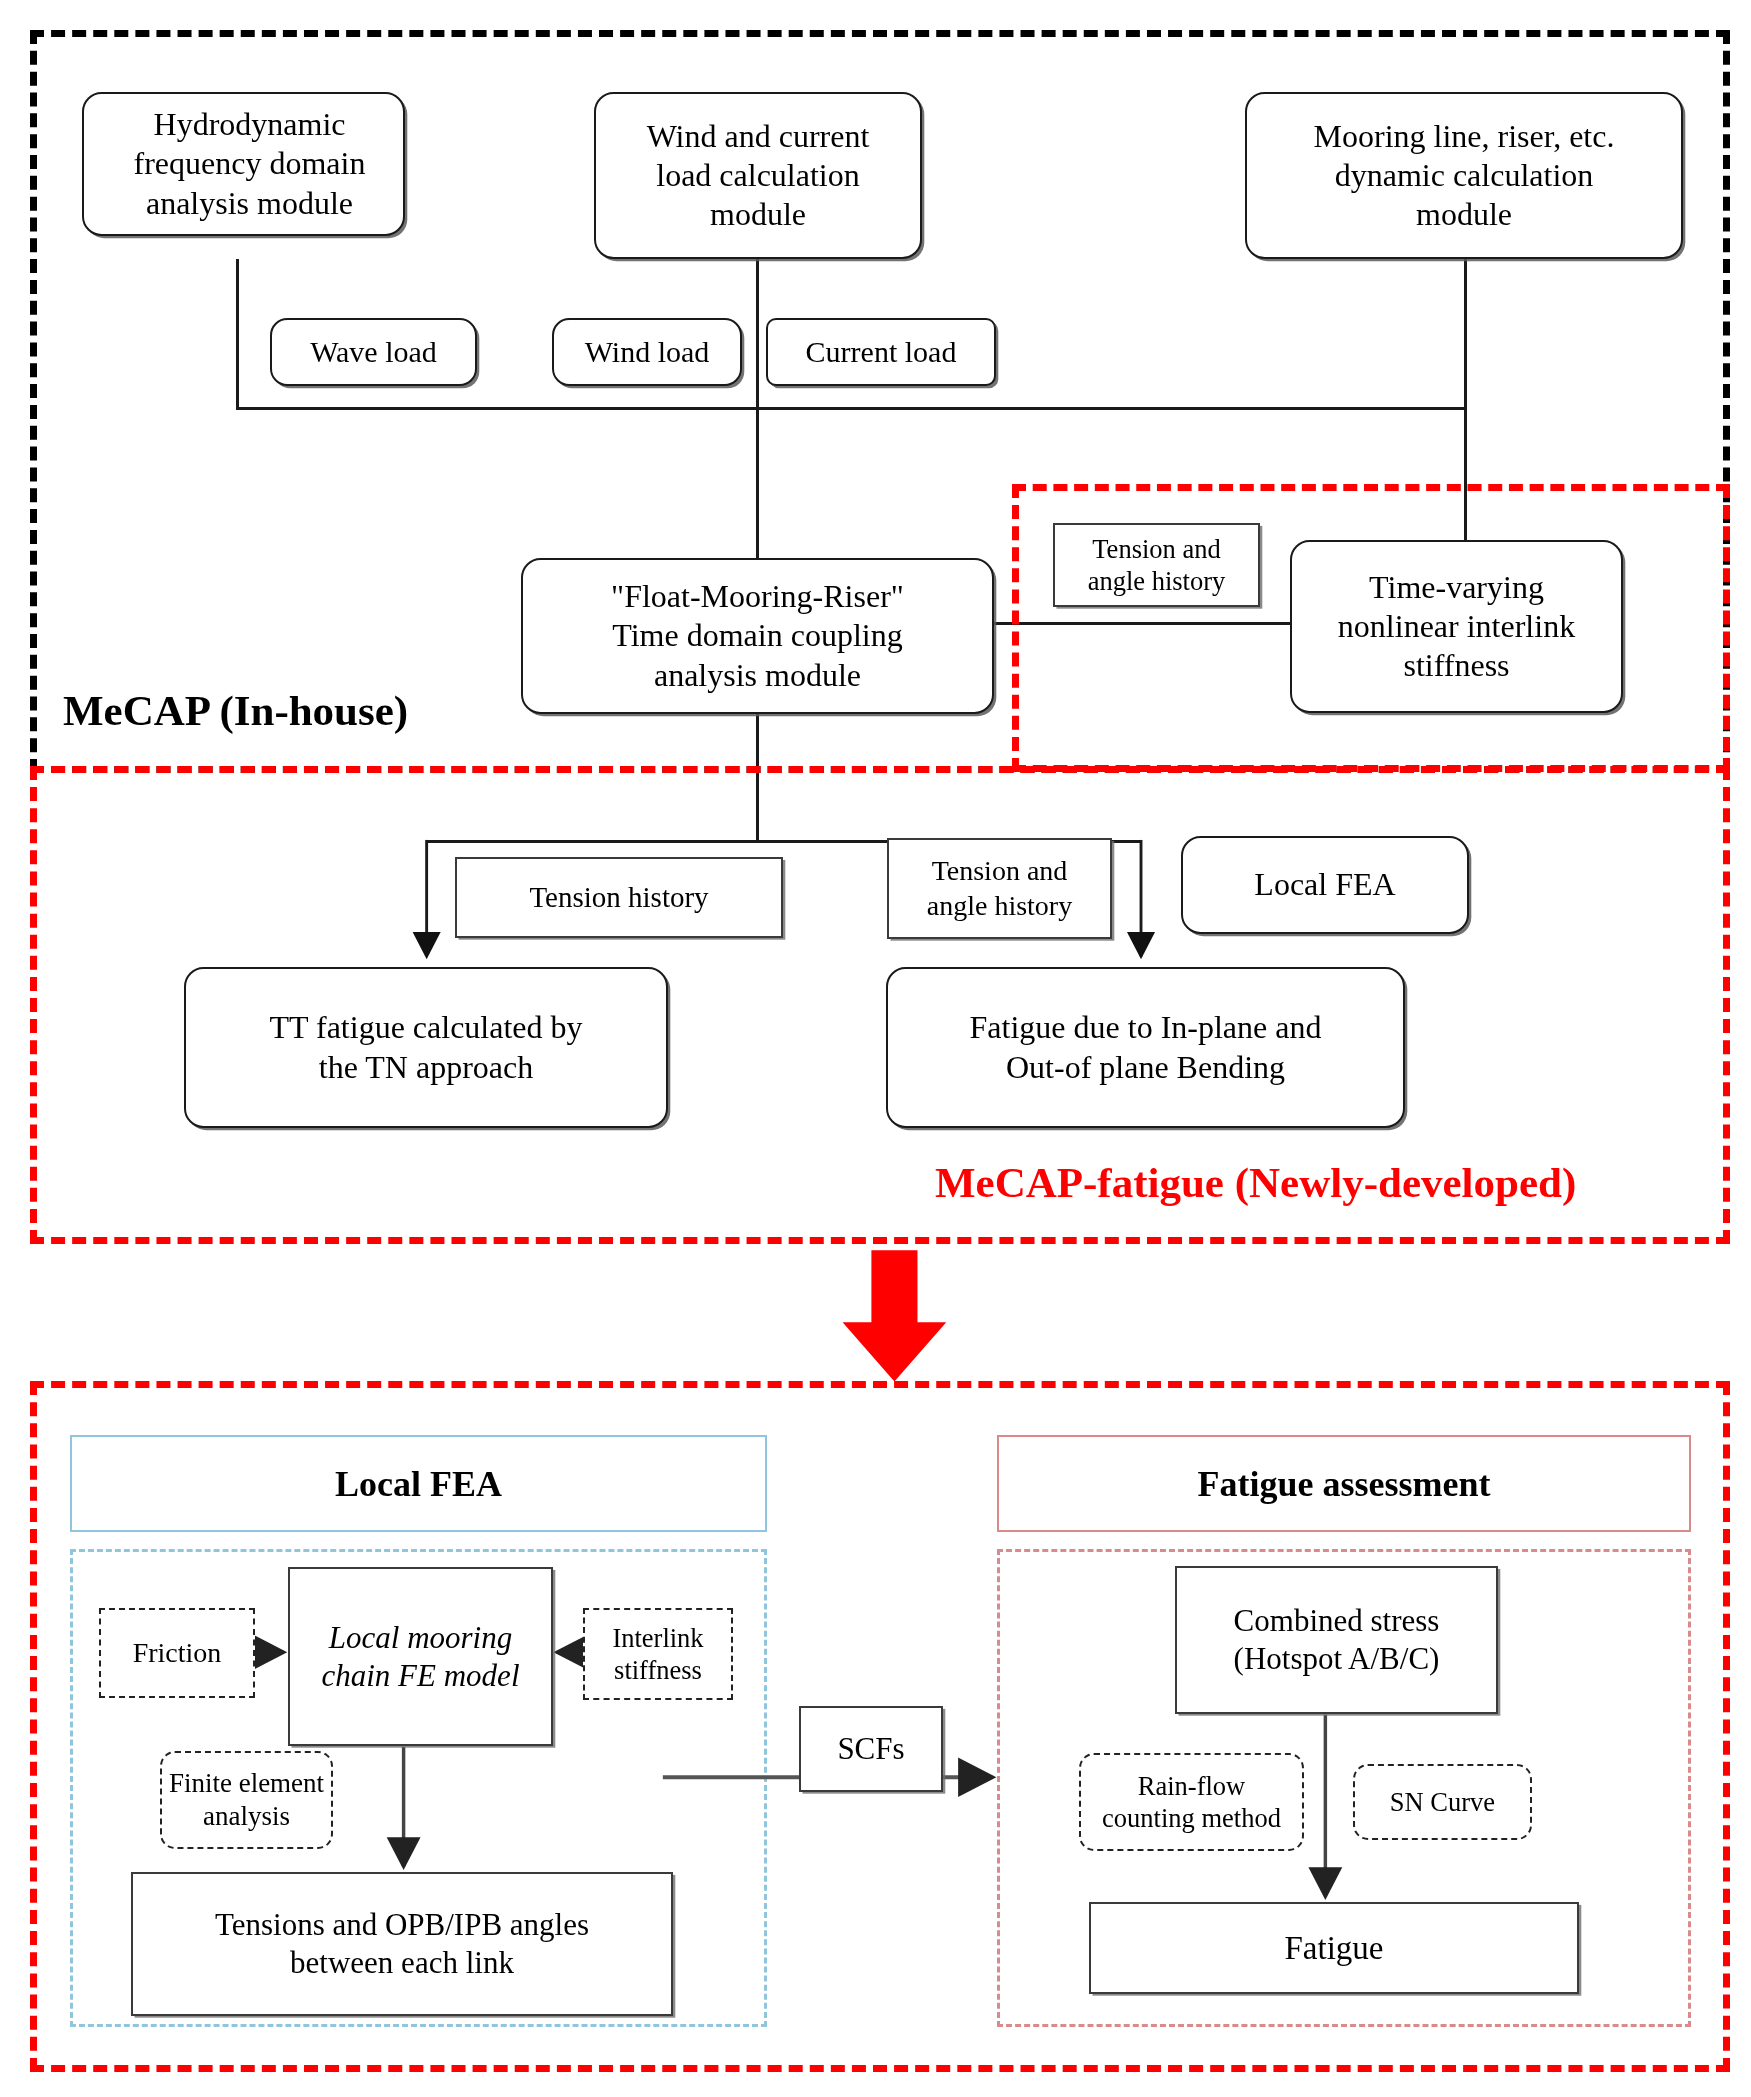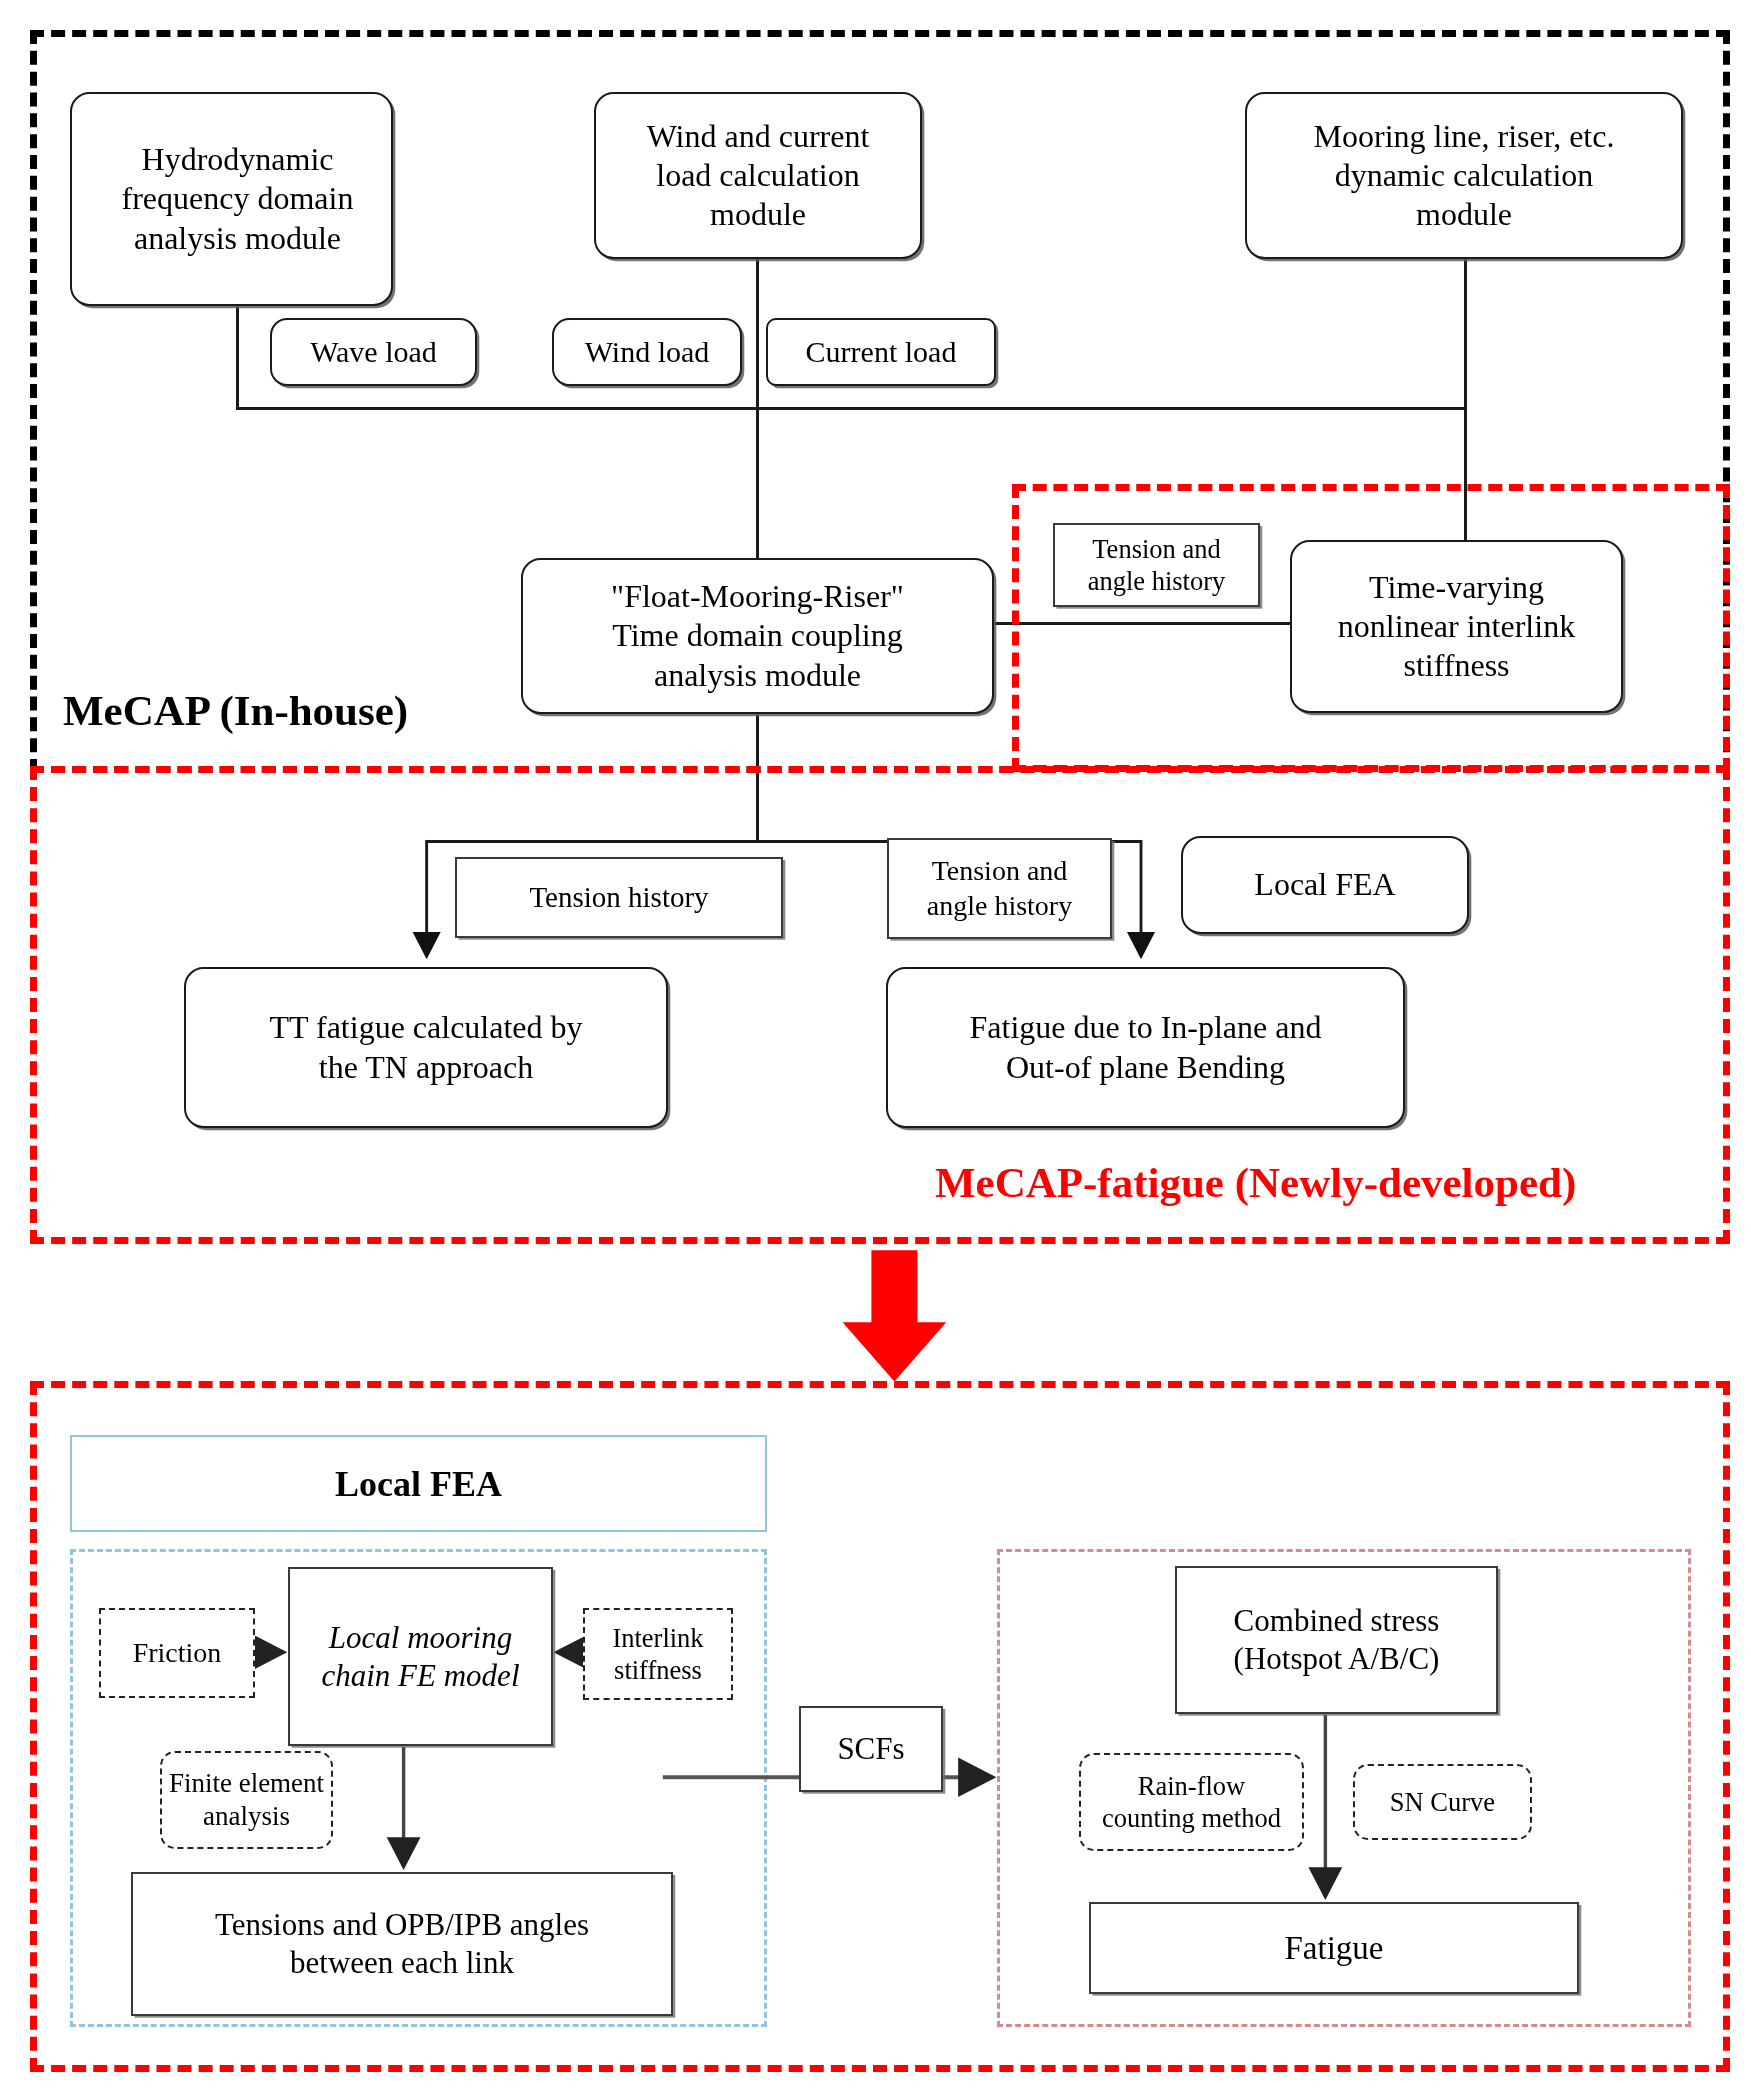--- a/index.html
+++ b/index.html
@@ -64,21 +64,21 @@
 <div class="stage">
 
   <div class="blackdash" style="left:30px;top:30px;width:1700px;height:743px;"></div>
 
   <div class="reddash" style="left:30px;top:766px;width:1700px;height:478px;"></div>
 
   <div class="reddash" style="left:1012px;top:484px;width:718px;height:288px;"></div>
 
   <div class="reddash" style="left:30px;top:1381px;width:1700px;height:691px;"></div>
 
-  <div class="node rnd" style="left:70px;top:92px;width:323px;height:214px;font-size:32px;padding-left:12px;">
+  <div class="node rnd" style="left:82px;top:92px;width:323px;height:144px;font-size:32px;padding-left:12px;">
     <span style="white-space:pre-line;">Hydrodynamic
 frequency domain
 analysis module</span>
   </div>
 
   <div class="node rnd" style="left:594px;top:92px;width:328px;height:167px;font-size:32px;">
     <span style="white-space:pre-line;">Wind and current
 load calculation
 module</span>
   </div>
@@ -186,20 +186,23 @@
   <div class="node dashrnd" style="left:160px;top:1751px;width:173px;height:98px;font-size:27px;">
     <span style="white-space:pre-line;">Finite element
 analysis</span>
   </div>
 
   <div class="node rect" style="left:131px;top:1872px;width:542px;height:144px;font-size:31px;">
     <span style="white-space:pre-line;">Tensions and OPB/IPB angles
 between each link</span>
   </div>
 
+  <div class="redsolid" style="left:997px;top:1435px;width:694px;height:97px;">
+    <span class="paneltitle">Fatigue assessment</span>
+  </div>
 
   <div class="reddash-thin" style="left:997px;top:1549px;width:694px;height:478px;"></div>
 
   <div class="node rect" style="left:1175px;top:1566px;width:323px;height:148px;font-size:31px;">
     <span style="white-space:pre-line;">Combined stress
 (Hotspot A/B/C)</span>
   </div>
 
   <div class="node dashrnd" style="left:1079px;top:1753px;width:225px;height:98px;font-size:26.5px;">
     <span style="white-space:pre-line;">Rain-flow

